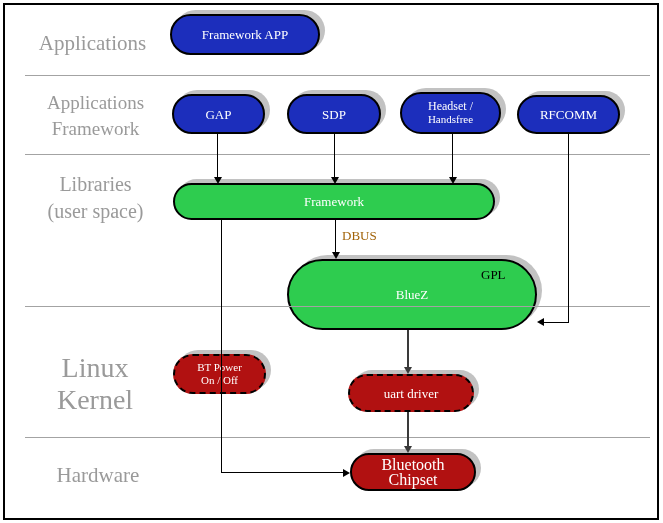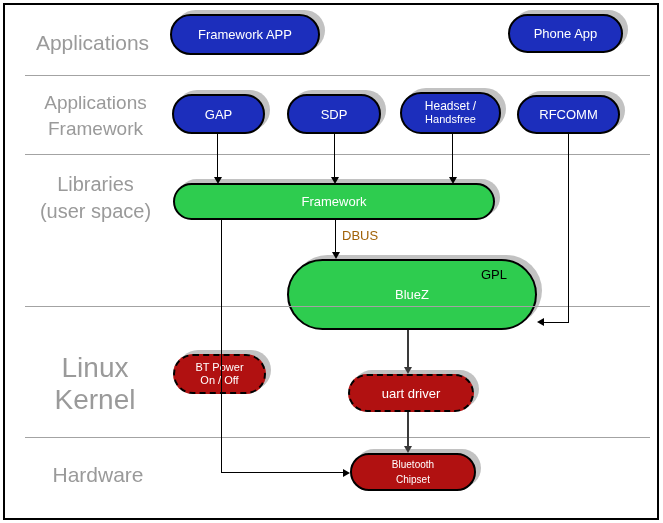--- a/index.html
+++ b/index.html
@@ -1,18 +1,18 @@
 <!DOCTYPE html>
 <html style="--blue: #1c2ebc; --green: #2ecc4f; --red: #b11111; --shadow: #c2c2c2; --label-gray: #9a9a9a; --divider-gray: #a3a3a3; --line-black: #000000; --line-dark: #3a3a3a;"><head>
 <meta charset="utf-8">
 <style>
   html,body{margin:0;padding:0;background:#fff;}
   .canvas{
     position:relative;width:663px;height:523px;background:#fff;overflow:hidden;
-    font-family:Liberation Sans, sans-serif;
+    font-family:Liberation Serif, serif;
   }
   .frame{position:absolute;left:3px;top:3px;width:652px;height:513px;border:2px solid #000;z-index:0;}
   .divider{position:absolute;left:25px;width:625px;height:1px;background:var(--divider-gray);z-index:3;}
   .layer-label{position:absolute;color:var(--label-gray);text-align:center;z-index:1;}
   .layer-label .ln{display:block;}
   .pill{
     position:absolute;box-sizing:border-box;border:2px solid #000;border-radius:999px;
     display:flex;flex-direction:column;align-items:center;justify-content:center;
     color:#fff;font-size:13px;line-height:15px;text-align:center;z-index:2;
     box-shadow:5px -4px 0 var(--shadow);
@@ -51,41 +51,40 @@
     <span class="ln">Framework</span>
   </div>
   <div class="layer-label" style="left:18px;top:171px;width:155px;font-size:20px;line-height:27px;">
     <span class="ln">Libraries</span>
     <span class="ln">(user space)</span>
   </div>
   <div class="layer-label" style="left:20px;top:352px;width:150px;font-size:28px;">Linux Kernel</div>
   <div class="layer-label" style="left:28px;top:463px;width:140px;font-size:21px;">Hardware</div>
 
   <div class="pill blue" style="left:170px;top:14px;width:150px;height:41px;">Framework APP</div>
-  <div class="pill blue" style="left:508px;top:14px;width:115px;height:39px;">Phone App</div>
 
   <div class="pill blue" style="left:287px;top:94px;width:94px;height:40px;">SDP</div>
   <div class="pill blue" style="left:172px;top:94px;width:93px;height:40px;">GAP</div>
   <div class="pill blue" style="left:400px;top:92px;width:101px;height:42px;font-size:12px;line-height:13px;">
     <span>Headset /</span>
     <span style="font-size:11px;">Handsfree</span>
   </div>
   <div class="pill blue" style="left:517px;top:95px;width:103px;height:39px;">RFCOMM</div>
 
   <div class="pill green" style="left:173px;top:183px;width:322px;height:37px;">Framework</div>
   <div class="pill green" style="left:287px;top:259px;width:250px;height:71px;">BlueZ</div>
   <div class="badge" style="left:481px;top:267px;">GPL</div>
 
   <div class="pill red dashed" style="left:173px;top:354px;width:93px;height:40px;font-size:11px;line-height:13px;">
     <span>BT Power</span>
     <span>On / Off</span>
   </div>
   <div class="pill red dashed" style="left:348px;top:374px;width:126px;height:38px;">uart driver</div>
 
-  <div class="pill red" style="left:350px;top:453px;width:126px;height:38px;font-size:10px;line-height:15px;">
+  <div class="pill red" style="left:350px;top:453px;width:126px;height:38px;font-size:16px;line-height:15px;">
     <span>Bluetooth</span>
     <span>Chipset</span>
   </div>
 
   <div class="vline" style="left:217px;top:134px;height:44px;"></div>
   <div class="arr down" style="left:214px;top:177px;"></div>
 
   <div class="vline" style="left:334px;top:134px;height:44px;"></div>
   <div class="arr down" style="left:331px;top:177px;"></div>
 

